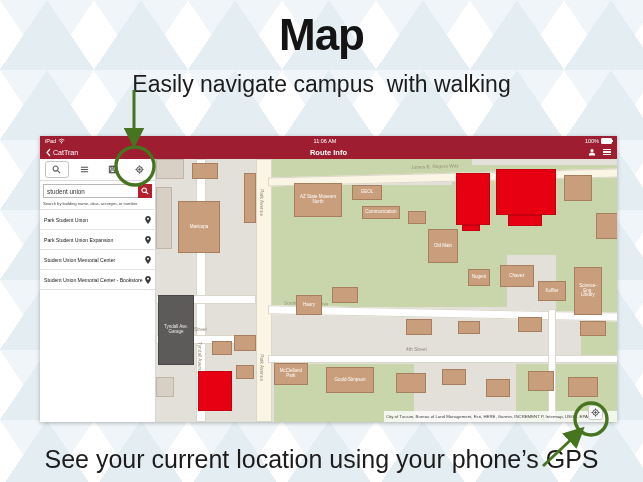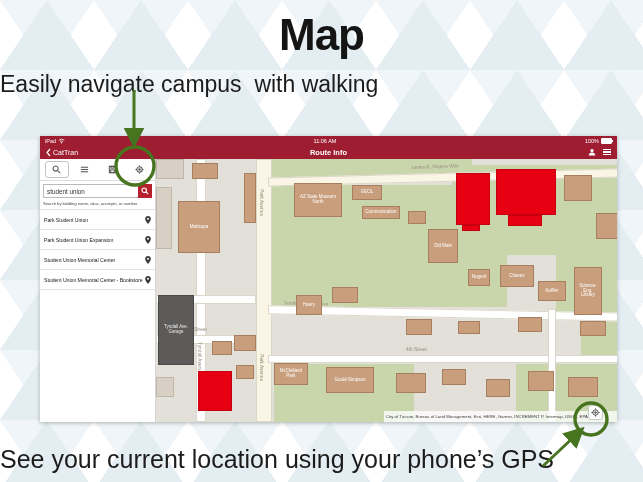--- a/index.html
+++ b/index.html
@@ -10,25 +10,25 @@
     background-image:
       conic-gradient(from 146deg at 50% 0%, #e4edf2 0 68deg, rgba(255,255,255,0) 68deg),
       conic-gradient(from 326deg at 50% 100%, #eff5f8 0 68deg, rgba(255,255,255,0) 68deg);
     background-size:94px 70px;
   }
   .title{
     position:absolute;top:10px;left:0;width:100%;text-align:center;
     font-size:44px;font-weight:bold;color:#141414;letter-spacing:-1px;
   }
   .subtitle{
-    position:absolute;top:70px;left:0;width:100%;text-align:left;
+    position:absolute;top:70px;left:0;width:100%;text-align:center;
     font-size:23px;color:#1c1c1c;line-height:29px;white-space:pre-wrap;
   }
   .footer-text{
-    position:absolute;bottom:8px;left:0;width:100%;
+    position:absolute;bottom:8px;left:0;width:100%;text-align:center;
     font-size:25px;color:#1c1c1c;
   }
   
   .app{
     position:absolute;left:40px;top:136px;width:577px;height:286px;
     box-shadow:0 1px 4px rgba(0,0,0,.28);z-index:10;display:flex;flex-direction:column;
     background:#7f1d1d;
   }
   .app-header{background:var(--header-red,#9e1d30);color:#fff;flex:0 0 23px;display:flex;flex-direction:column;}
   .status-row{display:flex;justify-content:space-between;align-items:center;font-size:5.5px;padding:1px 5px 0 5px;height:8px;}

